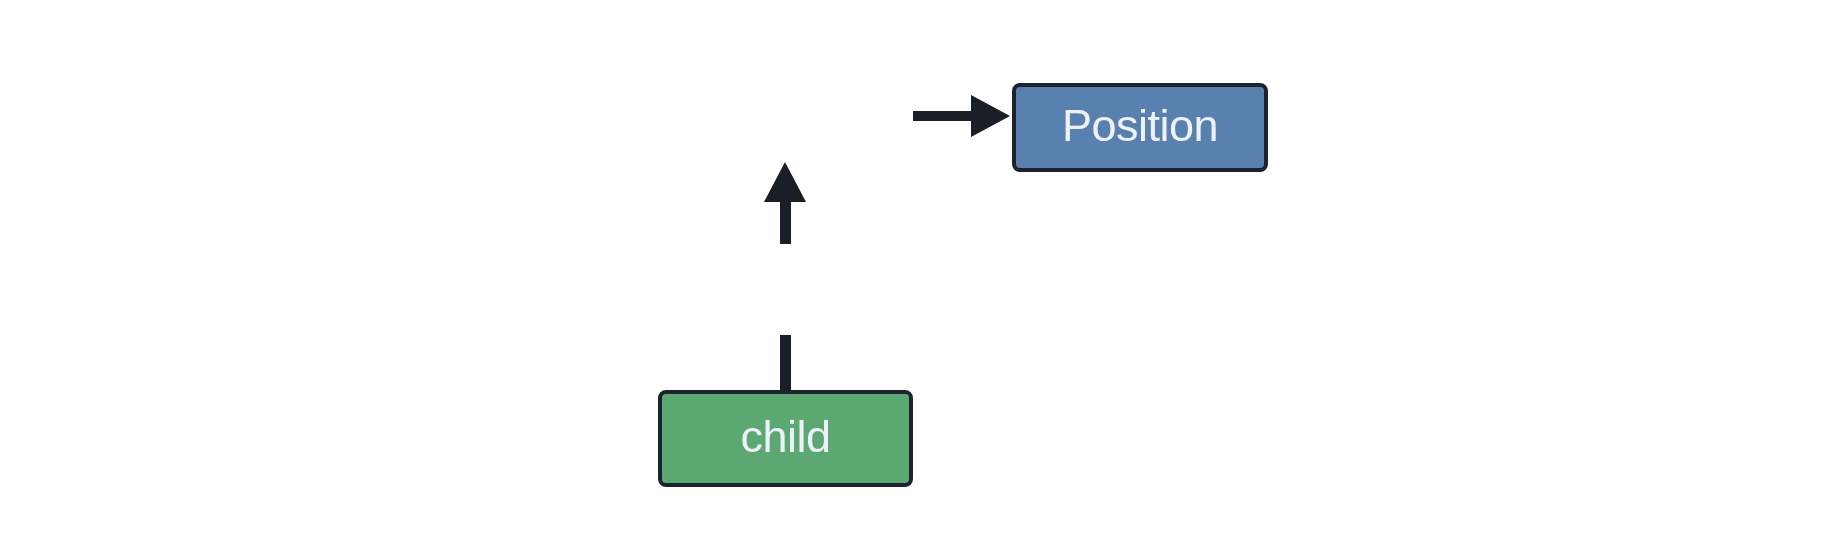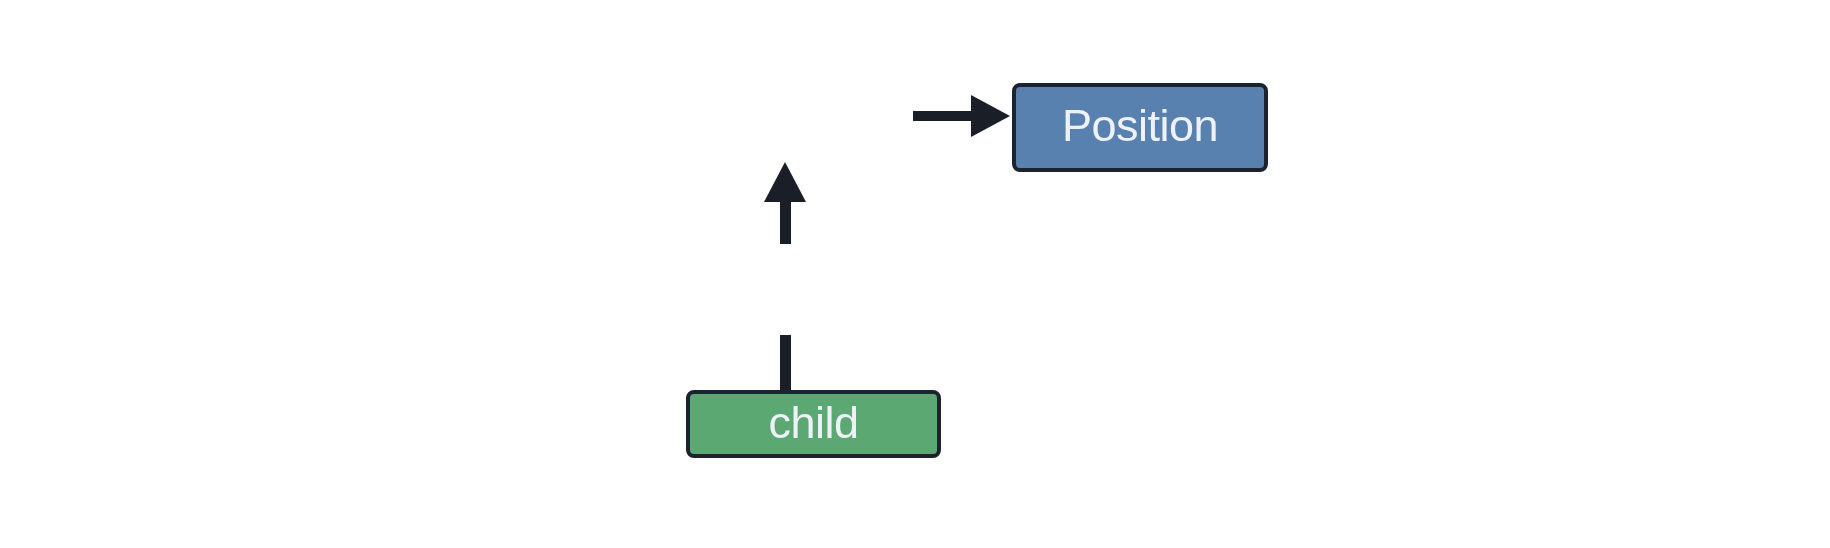--- a/index.html
+++ b/index.html
@@ -27,21 +27,21 @@
     font-size: 45px;
     line-height: 1;
     letter-spacing: -0.5px;
     transform: translateY(-2px);
   }
 
   
   .node-parent   { left: 658px;  top: 70px;  width: 255px; height: 90px; }
   .node-position { left: 1012px; top: 71px;  width: 256px; height: 89px; margin-top: 12px; }
   .node-childof  { left: 658px;  top: 244px; width: 255px; height: 91px; }
-  .node-child    { left: 686px;  top: 390px; width: 255px; height: 68px; }
+  .node-child    { left: 658px;  top: 390px; width: 255px; height: 97px; }
 
   
   .shaft { position: absolute; background: var(--edge, #1a1e26); }
   .edge1-shaft { left: 913px; top: 111px; width: 60px; height: 10px; }
   .edge1-head {
     position: absolute; left: 971px; top: 95px; width: 0; height: 0;
     border-top: 21px solid transparent;
     border-bottom: 21px solid transparent;
     border-left: 39px solid var(--edge, #1a1e26);
   }

